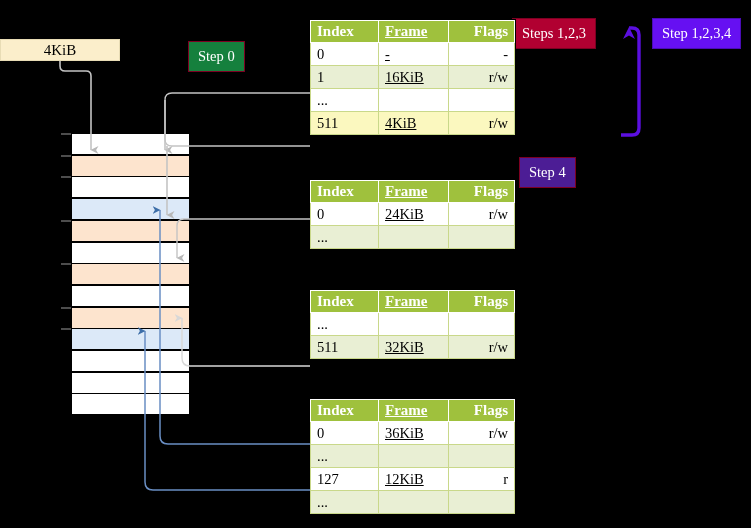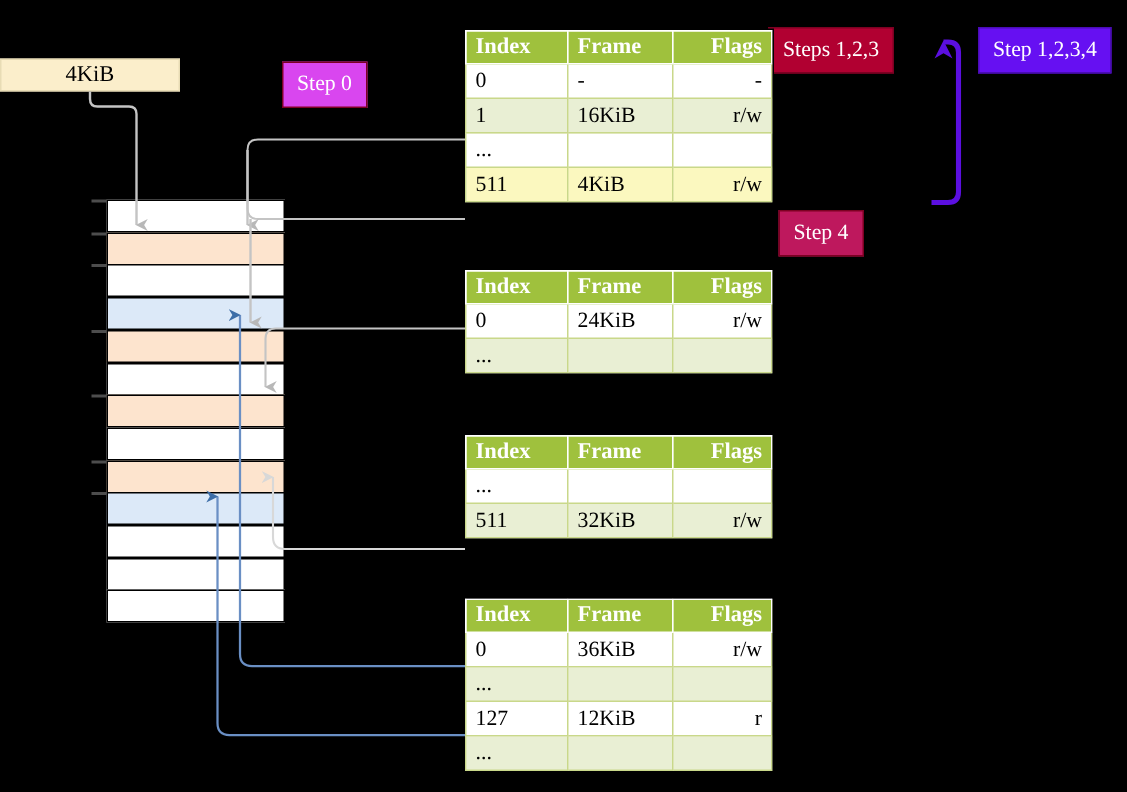--- a/index.html
+++ b/index.html
@@ -15,24 +15,24 @@
     display:flex;align-items:center;justify-content:center;
     font-size:15px;color:#000;box-sizing:border-box;
   }
 
   
   .badge{
     display:inline-flex;align-items:center;justify-content:center;
     height:31px;padding:0 9px;color:#fff;font-size:14.5px;
     line-height:19px;white-space:nowrap;box-sizing:border-box;
   }
-  #badge-step0{left:188px; top:41px;  background:#d946ef; border:1px solid #7d0022;}
+  #badge-step0{left:188px; top:41px;  background:#15803d; border:1px solid #7d0022;}
   #badge-steps123{left:512px; top:18px; background:#b10031; border:1px solid #7d0022;}
   #badge-steps1234{left:652px; top:18px; background:#6610f2; border:1px solid #4a0cb5;}
-  #badge-step4{left:519px; top:140px; background:#be185d; border:1px solid #7d0022;}
+  #badge-step4{left:519px; top:157px; background:#4c1d95; border:1px solid #7d0022;}
 
   
   #memory-column{left:71px;top:133px;width:119px;height:282px;}
   .mem-row{position:absolute;left:0;width:119px;height:22px;
            border:1px solid #000;box-sizing:border-box;background:#fff;}
   .mem-row.orange{background:#fde4ce;}
   .mem-row.blue{background:#dce9f8;}
   .tick{position:absolute;left:-10px;width:10px;height:0;
         border-top:2px solid #4d4d4d;}
 
@@ -47,21 +47,21 @@
     text-align:left;padding:2px 6px;border:1px solid #fff;
     font-size:15px;
   }
   .ptable td{
     border:1px solid #c9d88a;padding:2px 6px;height:18px;
     vertical-align:middle;
   }
   .ptable tr.alt td{background:#e9efd4;}
   .ptable td.hl{background:#fbf8bf;}
   .ptable .c-index{width:55px;}
-  .ptable .c-frame{width:57px;}
+  .ptable .c-frame{width:57px;text-decoration:underline;}
   .ptable .c-flags{width:53px;text-align:right;}
   .tbl-wrap{position:absolute;outline:1px solid #000;}
   #table-pml4{left:310px;top:20px;}
   #table-pdpt{left:310px;top:180px;}
   #table-pd{left:310px;top:290px;}
   #table-pt{left:310px;top:399px;}
 
   svg.overlay{position:absolute;left:0;top:0;width:751px;height:528px;
               pointer-events:none;}
 </style>

